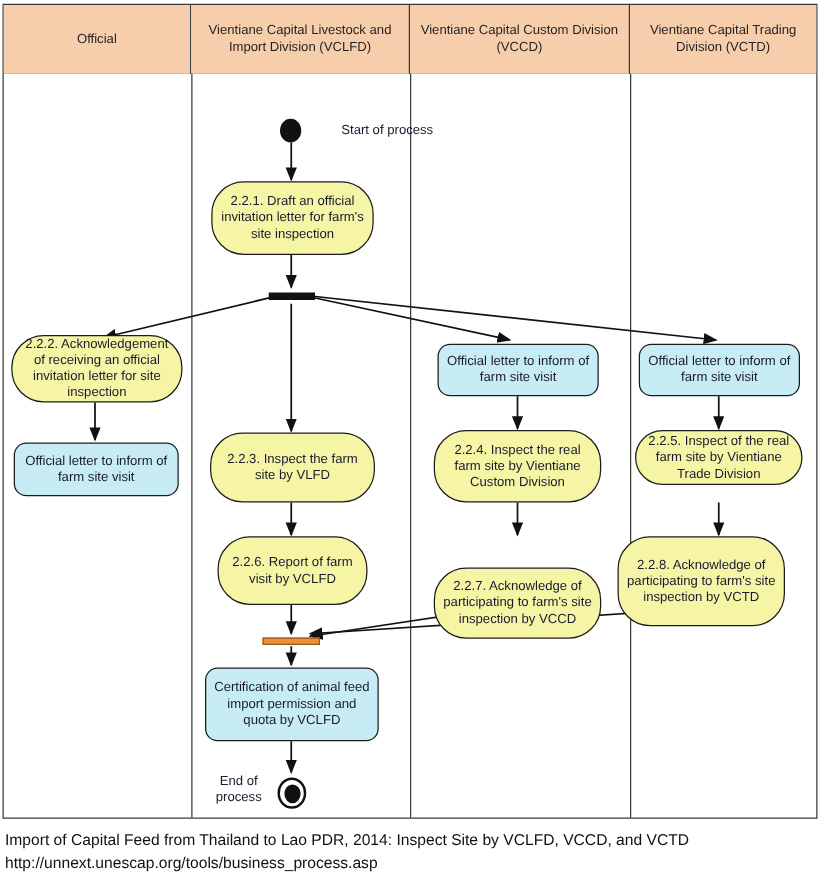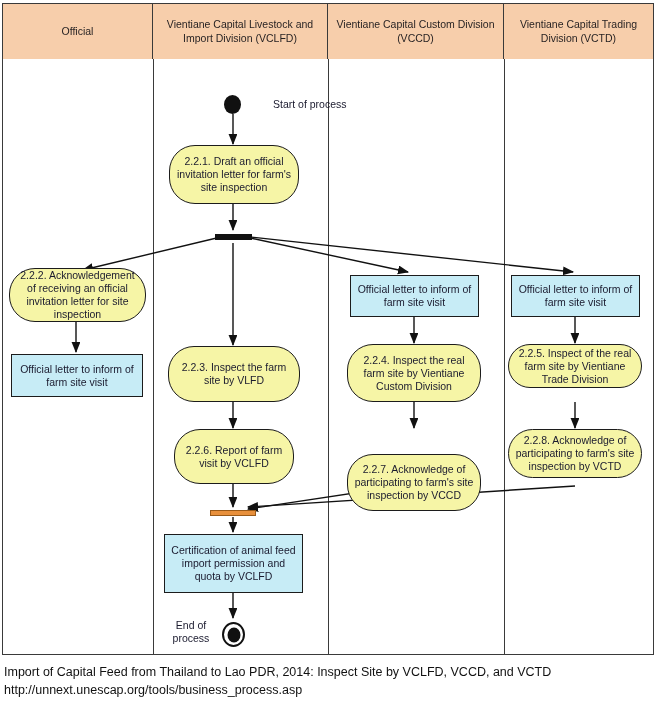--- a/index.html
+++ b/index.html
@@ -84,21 +84,21 @@
     padding: 2px 5px;
   }
   .activity {
     background: #f6f5a6;
     border: 1px solid #1c1c1c;
     border-radius: 26px;
   }
   .document {
     background: #c7ecf6;
     border: 1px solid #1c1c1c;
-    border-radius: 0;
+    border-radius: 10px;
   }
 
   
   .start-node {
     position: absolute;
     width: 17px;
     height: 19px;
     border-radius: 50%;
     background: #111111;
   }
@@ -263,21 +263,21 @@
     <div class="node activity" style="left:344px; top:425px; width:134px; height:57px;margin-top:25px;">
       <span>2.2.7. Acknowledge of participating to farm's site inspection by VCCD</span>
     </div>
 
     <div class="node document" style="left:508px; top:271px; width:129px; height:42px;">
       <span>Official letter to inform of farm site visit</span>
     </div>
     <div class="node activity" style="left:505px; top:340px; width:134px; height:44px;">
       <span>2.2.5. Inspect of the real farm site by Vientiane Trade Division</span>
     </div>
-    <div class="node activity" style="left:505px; top:425px; width:134px; height:49px;">
+    <div class="node activity" style="left:491px; top:425px; width:134px; height:72px;">
       <span>2.2.8. Acknowledge of participating to farm's site inspection by VCTD</span>
     </div>
 
     <div class="join-bar" style="left:207px; top:506px; width:46px; height:6px;"></div>
 
     <div class="node document" style="left:161px; top:530px; width:139px; height:59px;">
       <span>Certification of animal feed import permission and quota by VCLFD</span>
     </div>
 
     <div class="end-node" style="left:219px; top:618px;"></div>

